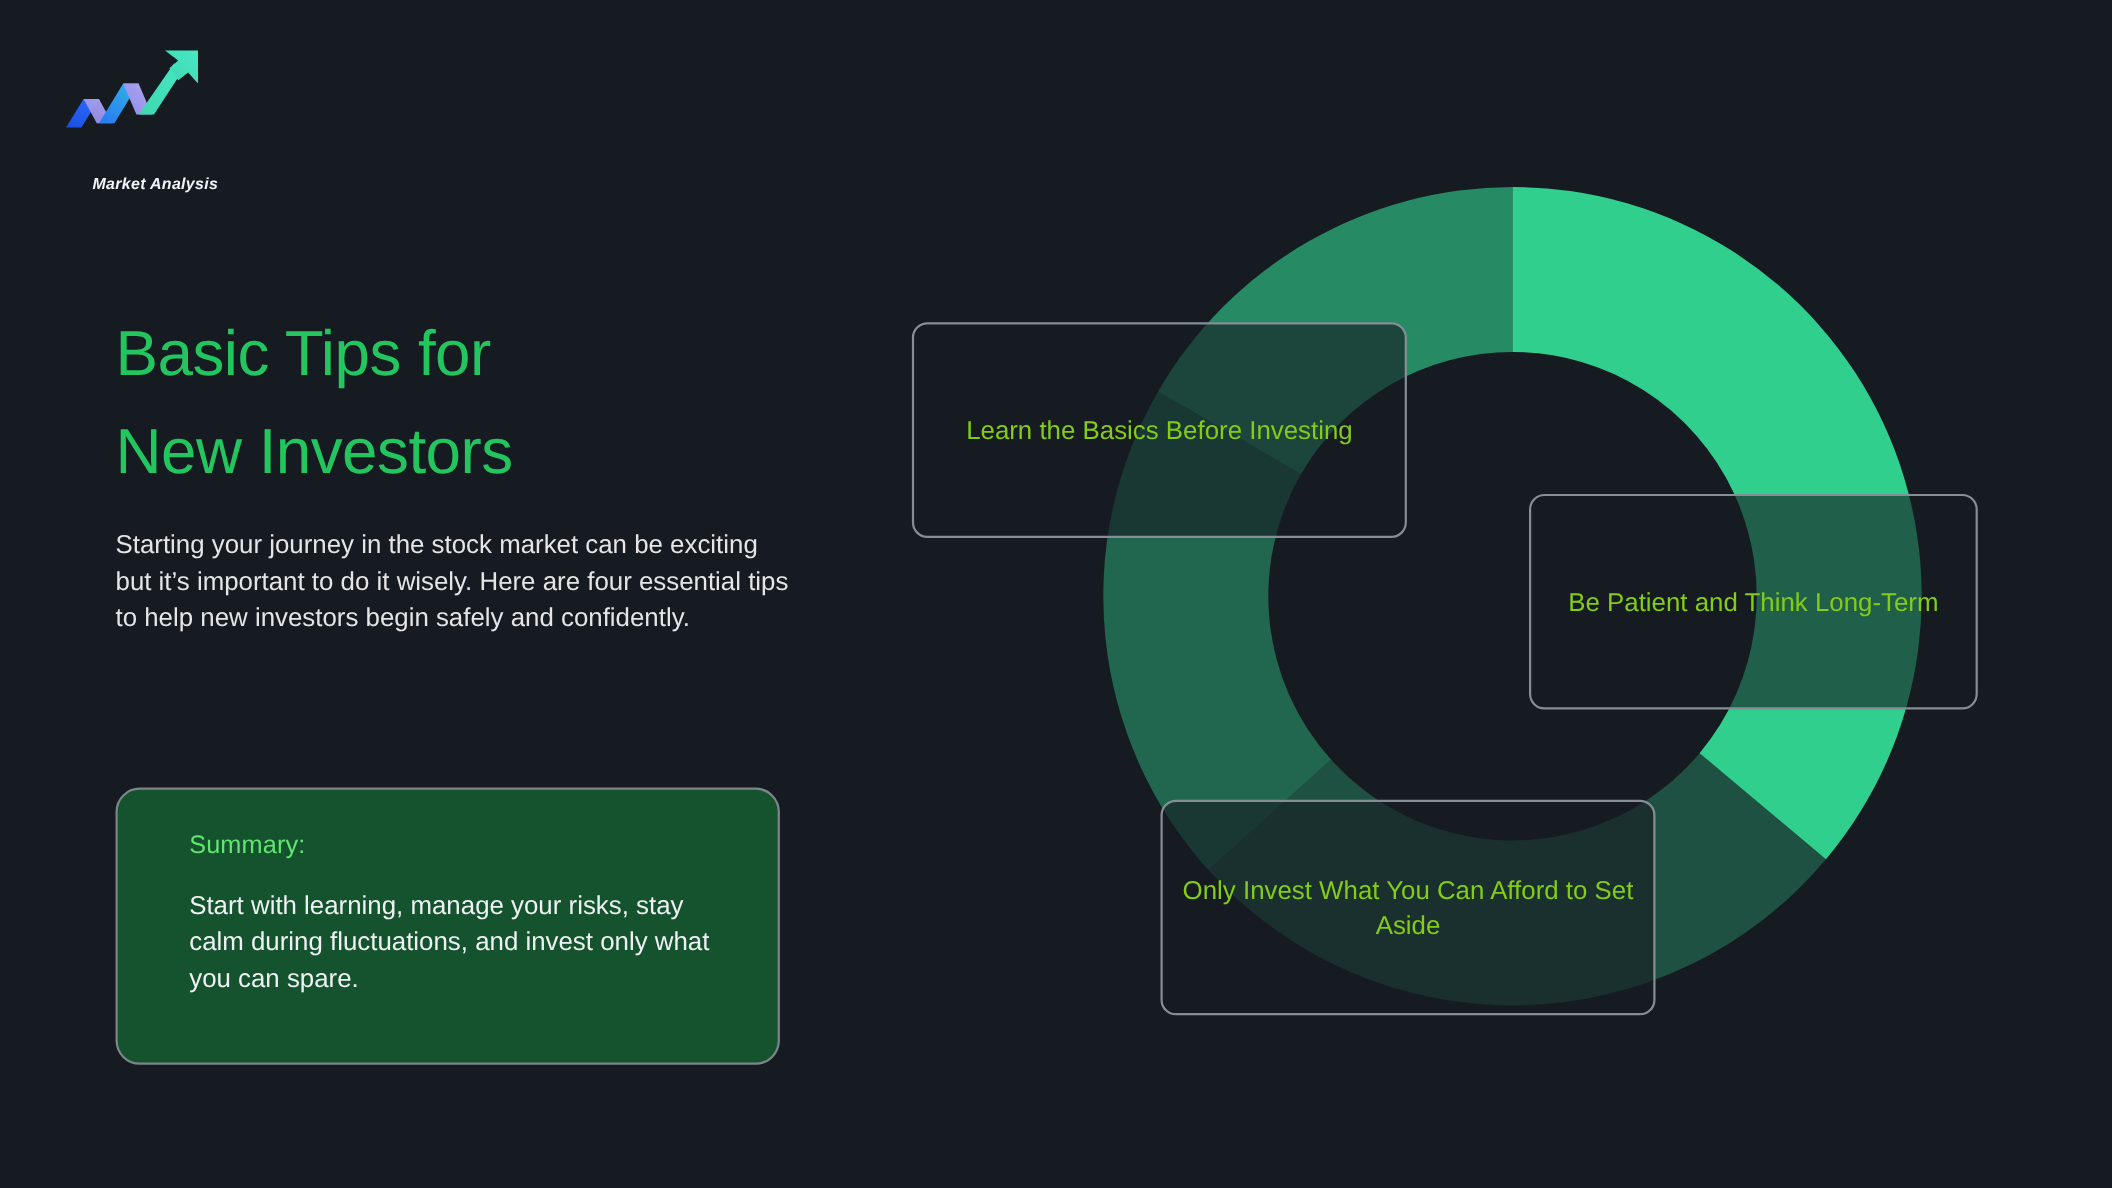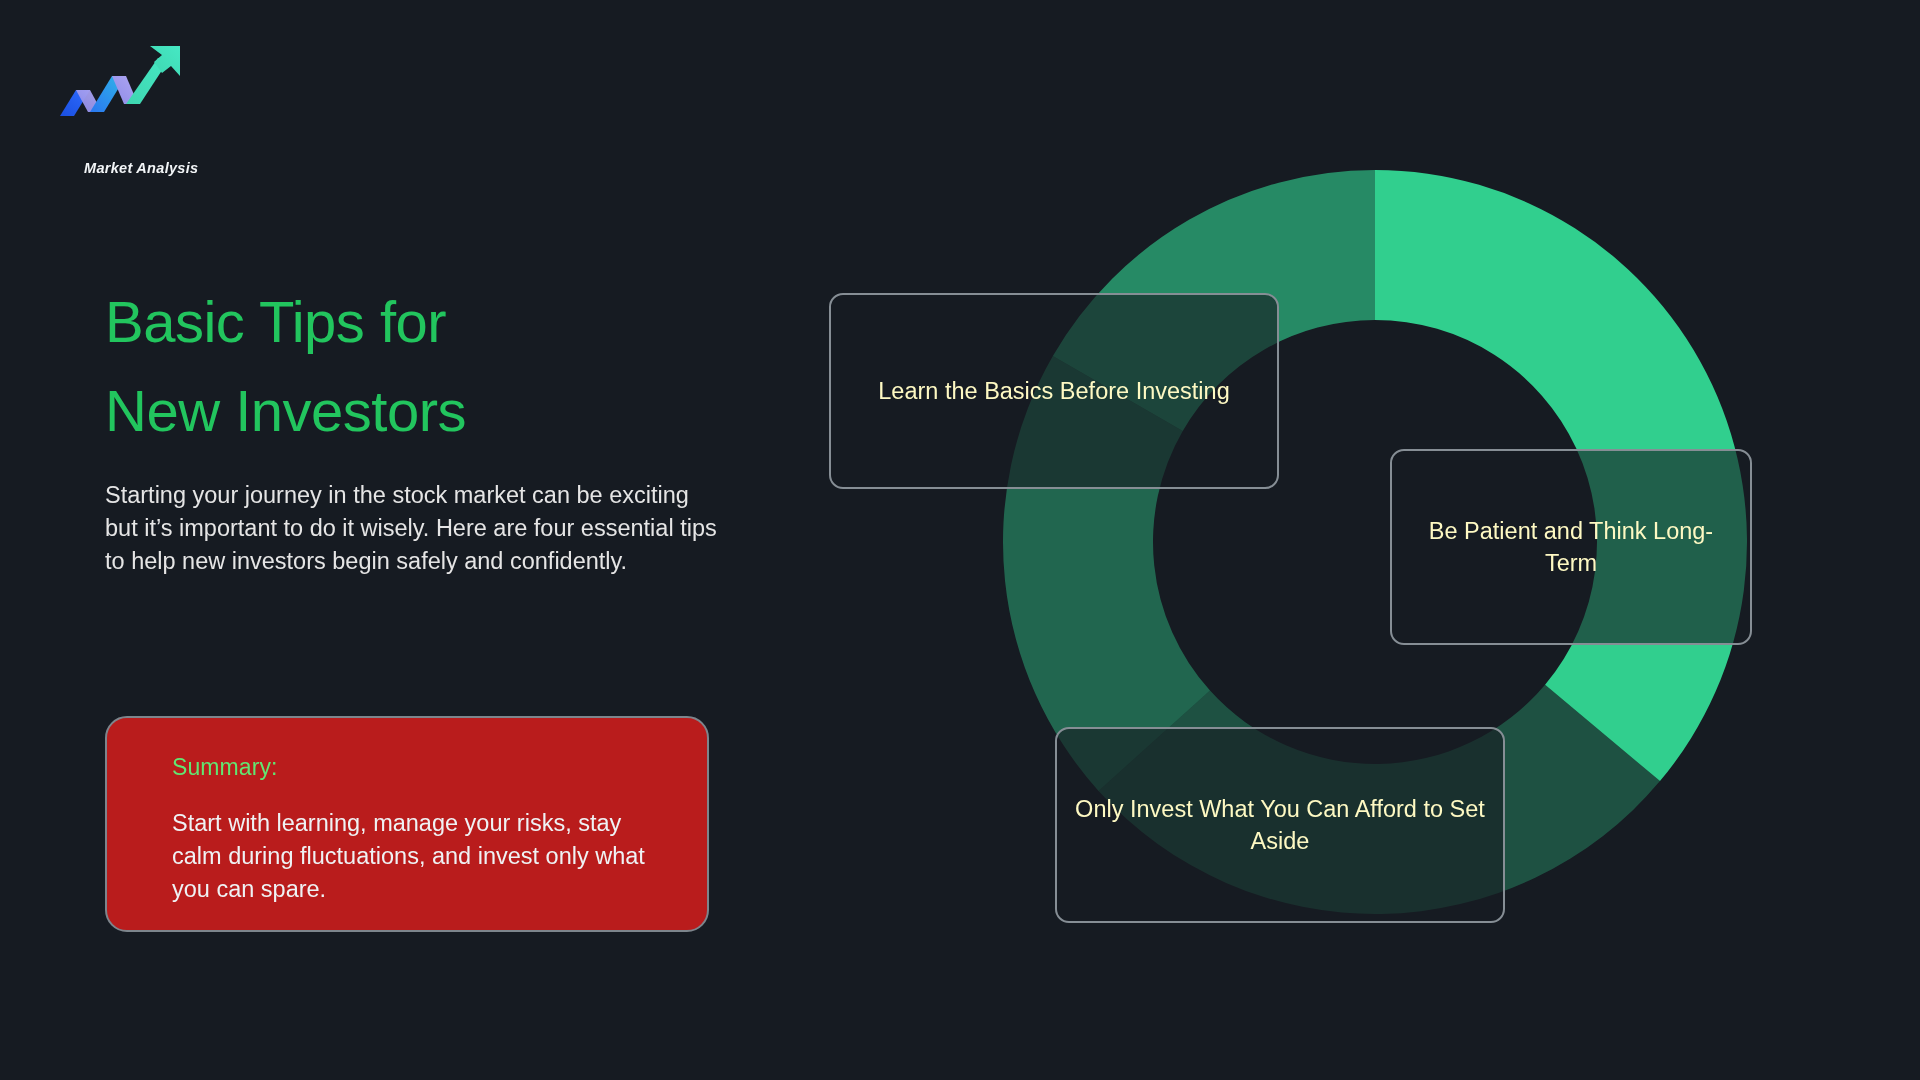--- a/index.html
+++ b/index.html
@@ -30,22 +30,22 @@
   .headline .l2 { display:block;margin-top:16px; }
 
   .intro {
     margin-top:32px;
     font-size:23.5px; line-height:1.41;
     color:#e5e5e5; font-weight:400; max-width:620px;
   }
 
   .summary-card {
     position:absolute; left:105px; top:716px;
-    width:604px; height:216px;
-    background:#b91c1c; border:2px solid #7D858C;
+    width:604px; height:252px;
+    background:#14532d; border:2px solid #7D858C;
     border-radius:22px;
     padding:36px 40px 0 65px;
   }
   .summary-title {
     font-size:23px; color:#62E572; font-weight:400; letter-spacing:0.1px;
   }
   .summary-body {
     margin-top:26px;
     font-size:23.5px; line-height:1.41; color:#EFF2F4; font-weight:400;
   }
@@ -55,28 +55,28 @@
   .donut-wrap svg { display:block; width:760px; height:760px; }
 
   
   .callout {
     position:absolute;
     border:2.2px solid #868E95;
     border-radius:14px;
     background:rgba(22,27,34,0.62);
     display:flex; align-items:center; justify-content:center;
     text-align:center;
-    color:#fef9c3;
+    color:#84cc16;
     font-size:23.5px; line-height:1.38; font-weight:400;
     padding:0 18px;
   }
   .callout-text { display:block; }
 
   .callout-1 { left:829px;  top:293px; width:450px; height:196px; }
-  .callout-2 { left:1390px; top:449px; width:362px; height:196px;text-align:center; }
+  .callout-2 { left:1390px; top:449px; width:408px; height:196px;text-align:center; }
   .callout-3 { left:1055px; top:727px; width:450px; height:196px; }
 </style>
 </head>
 <body>
 
 <div class="page">
 
   <div class="logo">
     <div class="logo-mark">
       <svg viewBox="0 0 135 78" width="135" height="78" aria-hidden="true">

